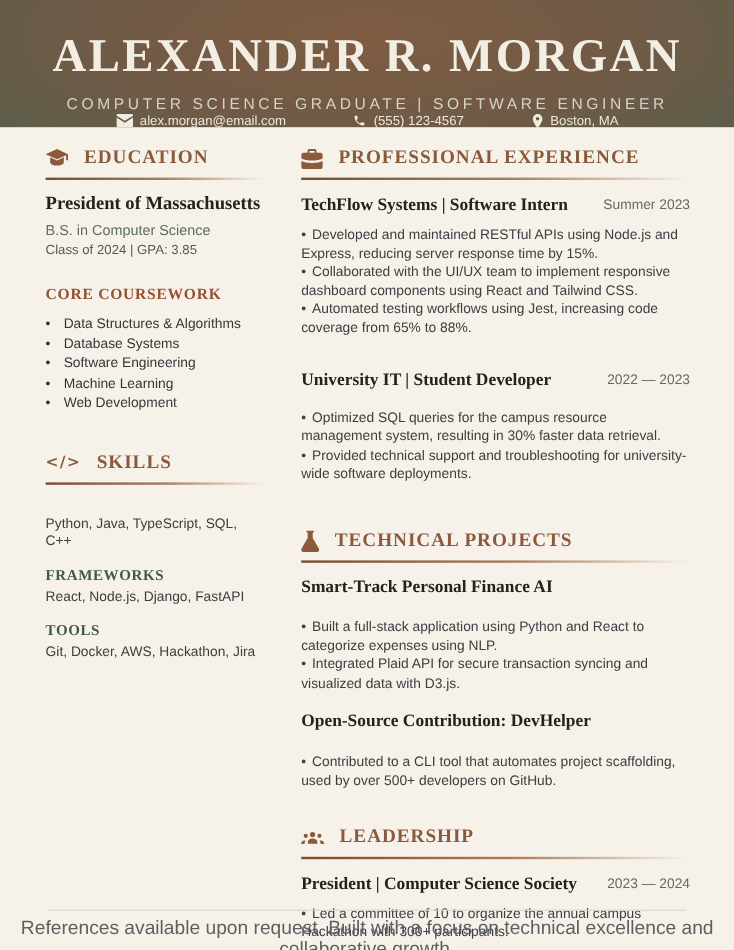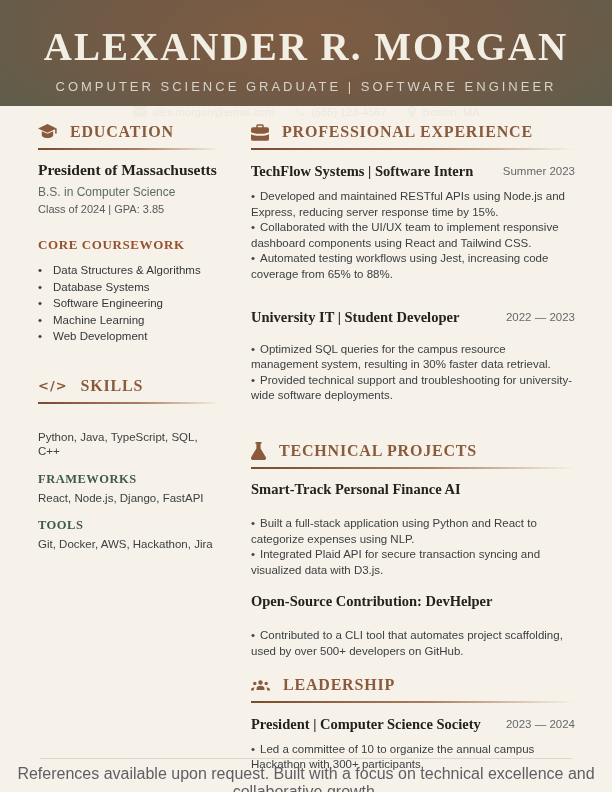--- a/index.html
+++ b/index.html
@@ -19,22 +19,22 @@
   }
   .name {
     font-family: "Liberation Serif", serif; font-weight: bold;
     font-size: 39px; letter-spacing: 2px; color: #f3eee3; line-height: 1.05;
   }
   .subtitle {
     margin-top: 11px; font-size: 13px; letter-spacing: 3px;
     color: #d6d3c8; font-weight: 400;
   }
   .contact-row {
-    margin-top: 12px; display: flex; justify-content: center;
-    align-items: center; gap: 20px; color: #ece8de; font-size: 11px;
+    margin-top: 1px; display: flex; justify-content: center;
+    align-items: center; gap: 56px; color: #ece8de; font-size: 11px;
   }
   .contact-item { display: flex; align-items: center; gap: 6px; }
   .contact-item svg { display: block; }
 
   
   .body { display: flex; padding: 17px 37px 0 38px; gap: 31px; }
   .left-col  { width: 182px; flex: 0 0 182px; }
   .right-col { flex: 1; min-width: 0; }
 
   
@@ -93,21 +93,21 @@
   .job2-gap { margin-top: 16px; }
   .section { }
   .projects-sec { margin-top: 38px; }
   .proj { margin-top: 12px; }
   .proj + .proj { margin-top: 15px; }
   .proj-title {
     font-family: "Liberation Serif", serif; font-weight: bold;
     font-size: 14.5px; line-height: 17px; color: #24221c;
   }
   .proj .bullets { margin-top: 18px; }
-  .leadership-sec { margin-top: 16px; }
+  .leadership-sec { margin-top: 29px; }
 
   
   .footer {
     position: absolute; left: 0; right: 0; bottom: 0; height: 34px;
     pointer-events: none;
   }
   .footer-line { margin: 0 40px; border-top: 1px solid #ddd8cb; }
   .footer-text {
     margin-top: 6px; text-align: center; font-size: 16px; color: #5c5f63;
   }

